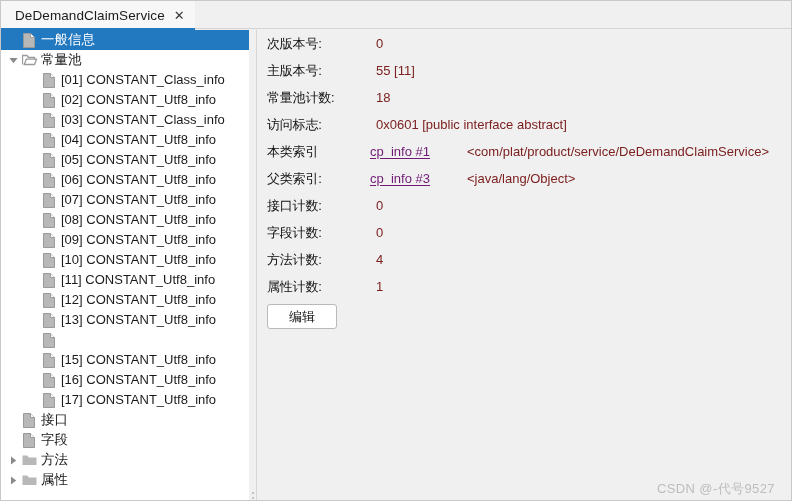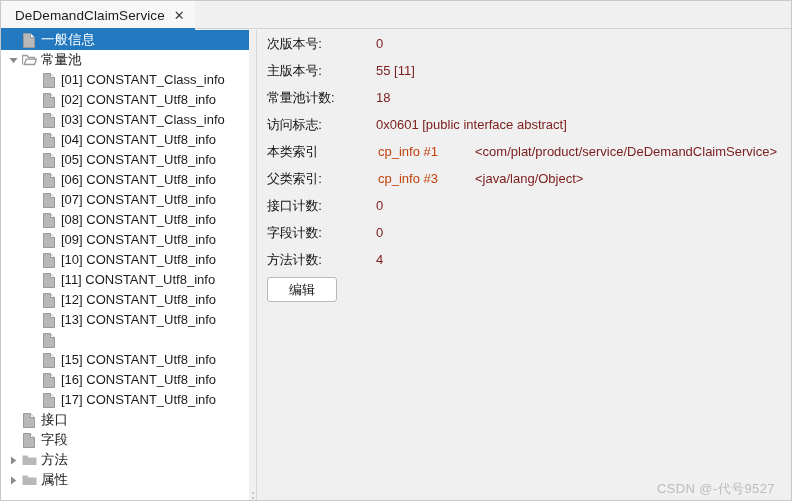--- a/index.html
+++ b/index.html
@@ -136,24 +136,24 @@
     color: #111111;
     letter-spacing: -0.2px;
   }
   .d-value {
     font-size: 13px;
     color: #7d2020;
     margin-left: 6px;
   }
   .d-link {
     font-size: 13px;
-    color: #c2410c;
+    color: #701a75;
+    text-decoration: underline;
     text-underline-offset: 2px;
     cursor: pointer;
-    margin-left: 8px;
   }
   .d-extra {
     font-size: 13px;
     color: #7d2020;
     margin-left: 10px;
   }
 
   .edit-btn-row {
     padding-left: 10px;
     margin-top: 4px;
@@ -500,17 +500,21 @@
         <span class="d-value">0</span>
       </div>
       <div class="detail-row">
         <span class="d-label">字段计数:</span>
         <span class="d-value">0</span>
       </div>
       <div class="detail-row">
         <span class="d-label">方法计数:</span>
         <span class="d-value">4</span>
       </div>
+      <div class="detail-row">
+        <span class="d-label">属性计数:</span>
+        <span class="d-value">1</span>
+      </div>
       <div class="edit-btn-row"><button class="edit-btn">编辑</button></div>
     </div>
 
   <div class="watermark">CSDN @-代号9527</div>
 </div>
 
 </body></html>

